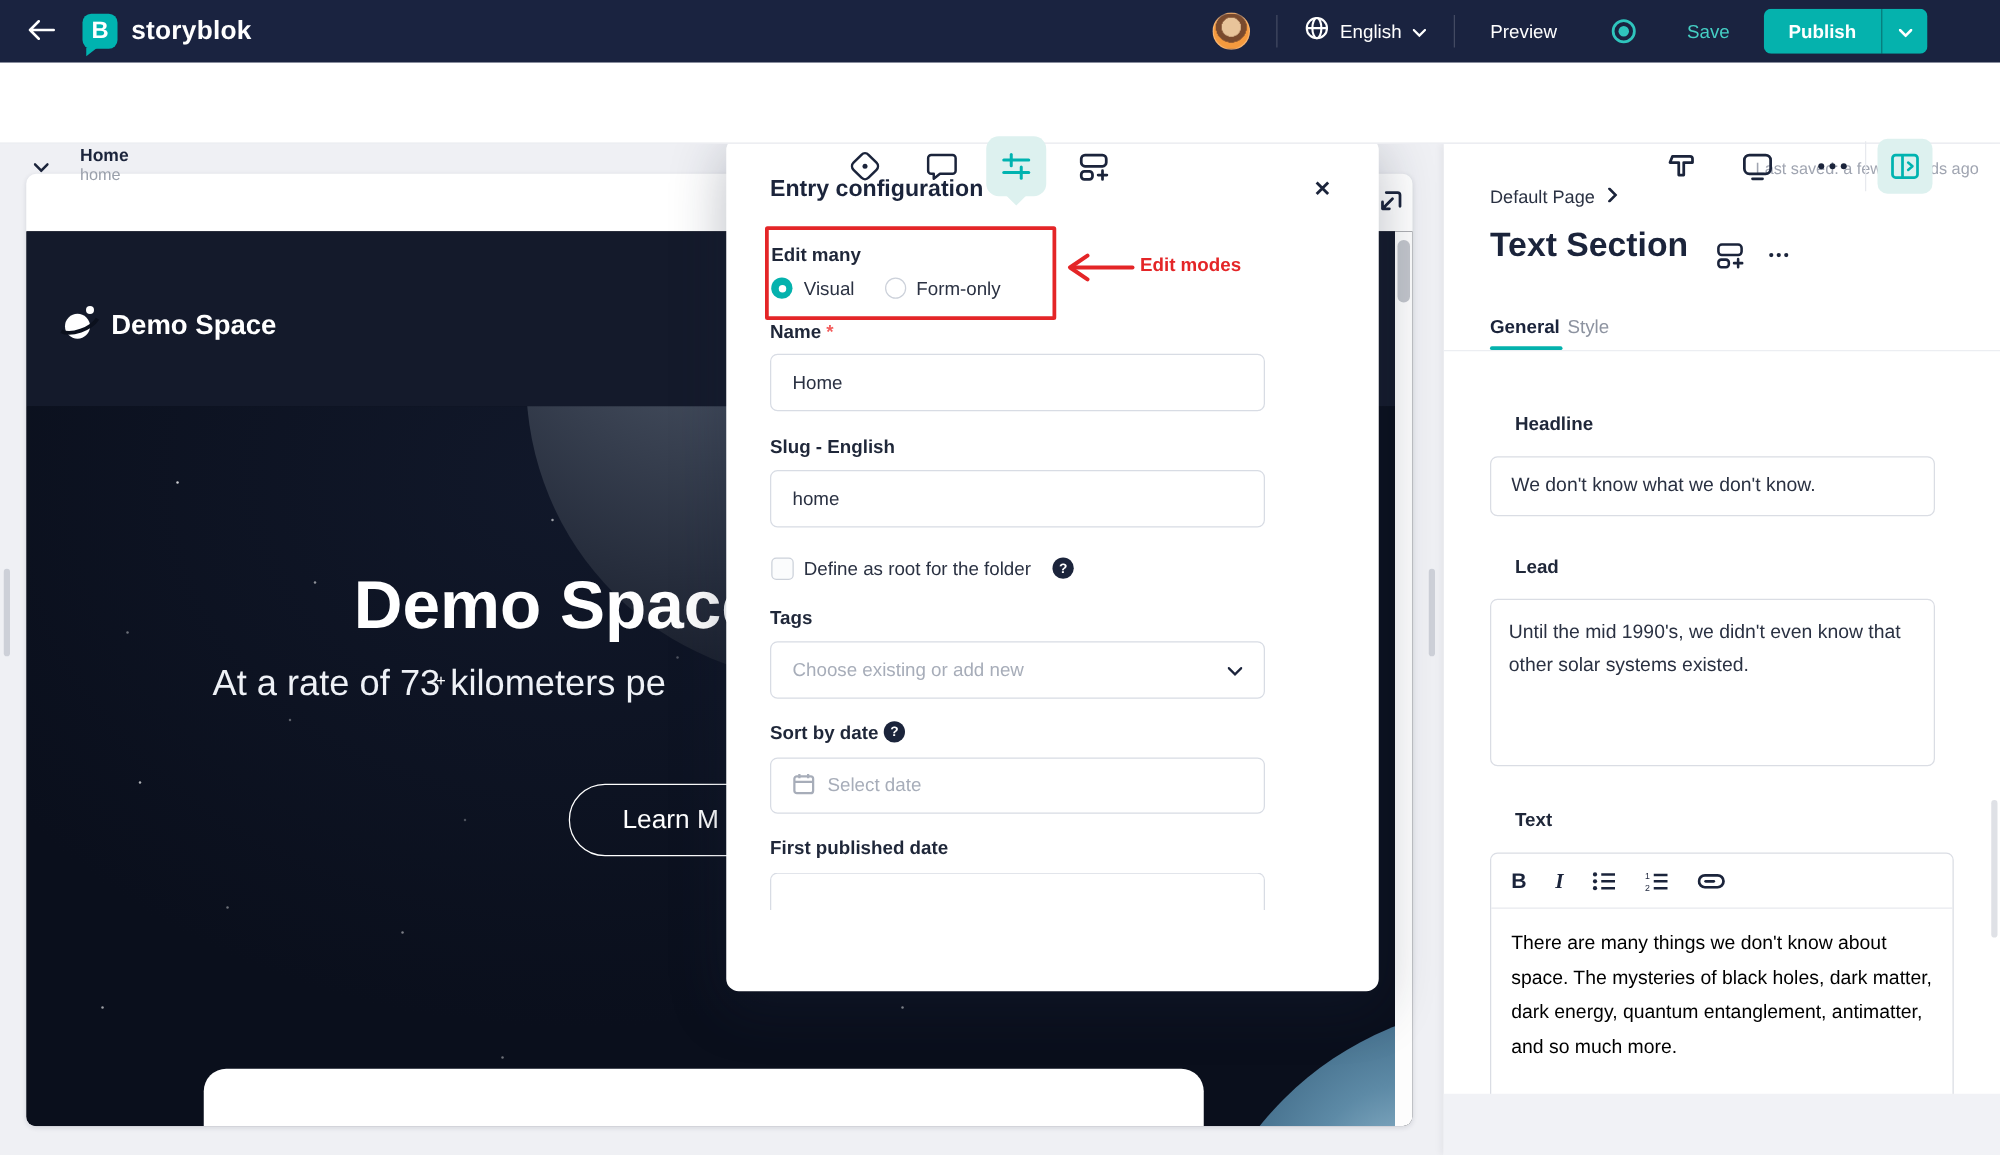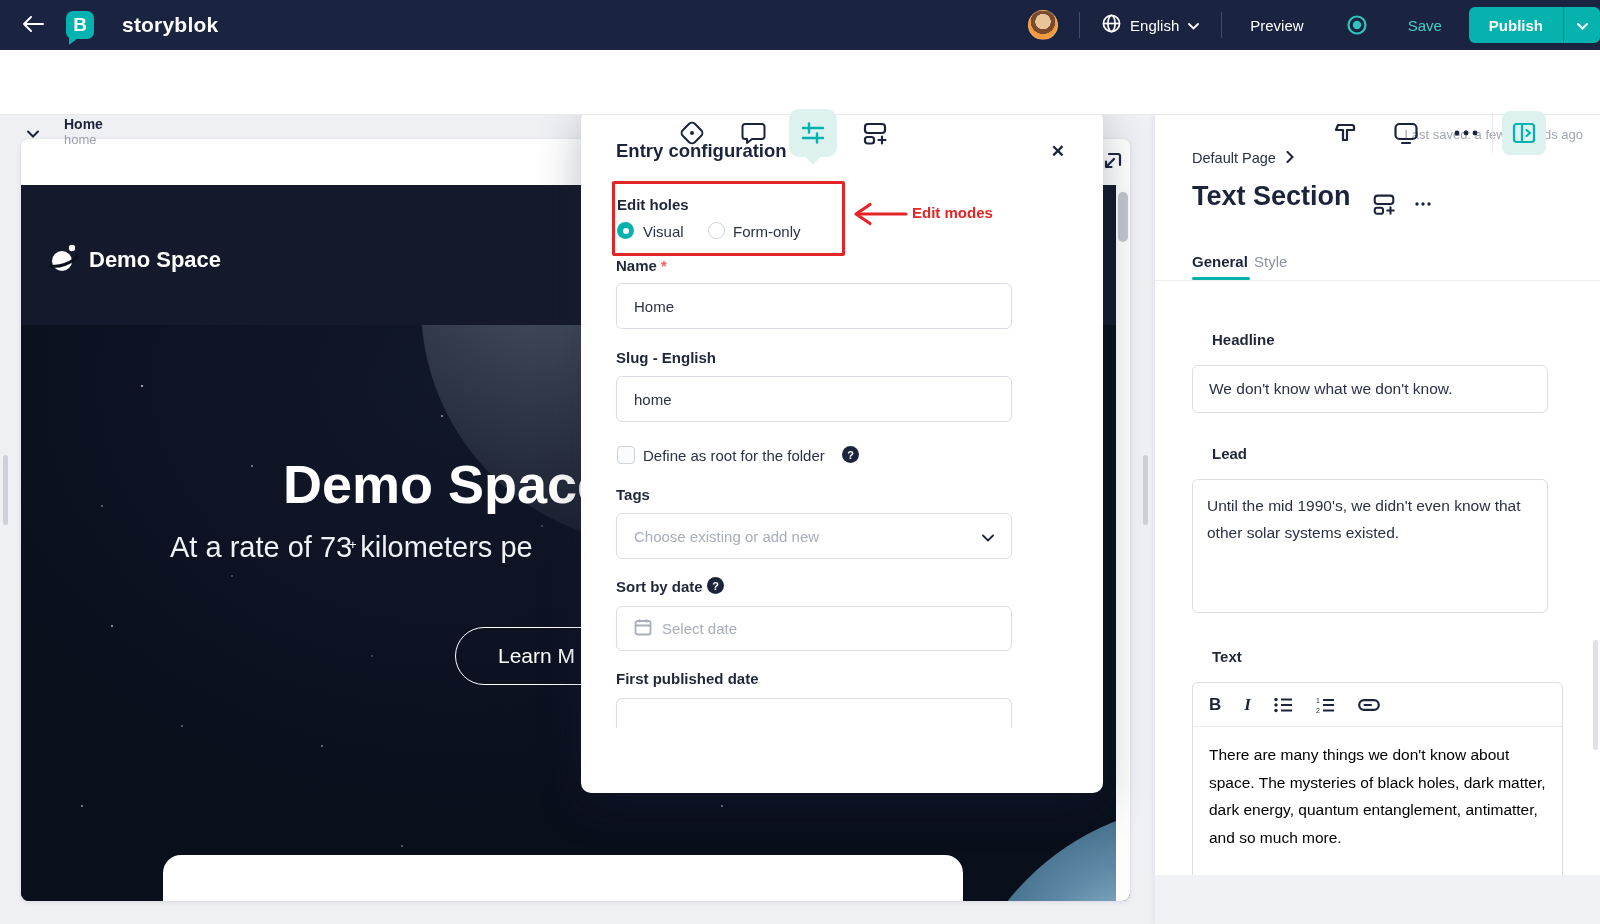--- a/index.html
+++ b/index.html
@@ -105,21 +105,21 @@
 
   <div class="abs topbar">
     <button class="iconbtn" style="margin-left:22px">
       <span>
         <svg width="22" height="16" viewBox="0 0 22 16">
             <path d="M9 1 L2 8 L9 15 M2 8 H21" stroke="#fff" stroke-width="2" fill="none" stroke-linecap="round" stroke-linejoin="round"></path>
           </svg>
       </span>
     </button>
     <div class="logo-sq" style="margin-left:22px">B</div>
-    <div class="brand" style="margin-left:28px">storyblok</div>
+    <div class="brand" style="margin-left:11px">storyblok</div>
 
     <div style="flex:1"></div>
 
     <div class="avatar"></div>
     <div class="nav-sep" style="margin-left:21px"></div>
     <span style="margin-left:22px">
       <svg width="19" height="19" viewBox="0 0 20 20">
           <circle cx="10" cy="10" r="8.5" stroke="#fff" stroke-width="1.8" fill="none"></circle>
           <ellipse cx="10" cy="10" rx="3.8" ry="8.5" stroke="#fff" stroke-width="1.8" fill="none"></ellipse>
           <path d="M1.5 10 H18.5" stroke="#fff" stroke-width="1.8"></path>
@@ -139,21 +139,21 @@
     </button>
     <button class="iconbtn" style="margin-left:42px">
       <svg width="22" height="22" viewBox="0 0 22 22">
           <circle cx="11" cy="11" r="8.5" stroke="#2fc5bd" stroke-width="2.2" fill="none"></circle>
           <circle cx="11" cy="11" r="4.2" fill="#2fc5bd"></circle>
         </svg>
     </button>
     <button class="iconbtn" style="margin-left:40px">
       <span class="nav-label" style="color:#45cfc4">Save</span>
     </button>
-    <div class="publish-wrap" style="margin-left:27px; ">
+    <div class="publish-wrap" style="margin-left:27px; margin-right:58px">
       <button class="publish-main">Publish</button>
       <button class="publish-caret">
         <span>
           <svg width="11" height="7" viewBox="0 0 11 7">
               <path d="M1 1 L5.5 5.5 L10 1" stroke="#fff" stroke-width="2" fill="none" stroke-linecap="round"></path>
             </svg>
         </span>
       </button>
     </div>
   </div>
@@ -270,21 +270,21 @@
     </div>
   </div>
 
   <div class="abs vp-handle" style="left:3px; top:455px"></div>
   <div class="abs vp-handle" style="left:1143px; top:455px"></div>
 
   <div class="abs modal">
     <div class="modal-title">Entry configuration</div>
     <button class="modal-close">✕</button>
 
-    <div class="f-label" style="left:36px; top:86px">Edit holes</div>
+    <div class="f-label" style="left:36px; top:86px">Edit many</div>
     <div class="abs radio on" style="left:36px; top:112px"></div>
     <div class="abs r-label" style="left:62px; top:113px">Visual</div>
     <div class="abs radio off" style="left:127px; top:112px"></div>
     <div class="abs r-label" style="left:152px; top:113px">Form-only</div>
 
     <div class="f-label" style="left:35px; top:147px">
       <span>Name</span> <span class="req">*</span>
     </div>
     <input class="t-input" style="left: 35px; top: 173px;" value="Home">
 

